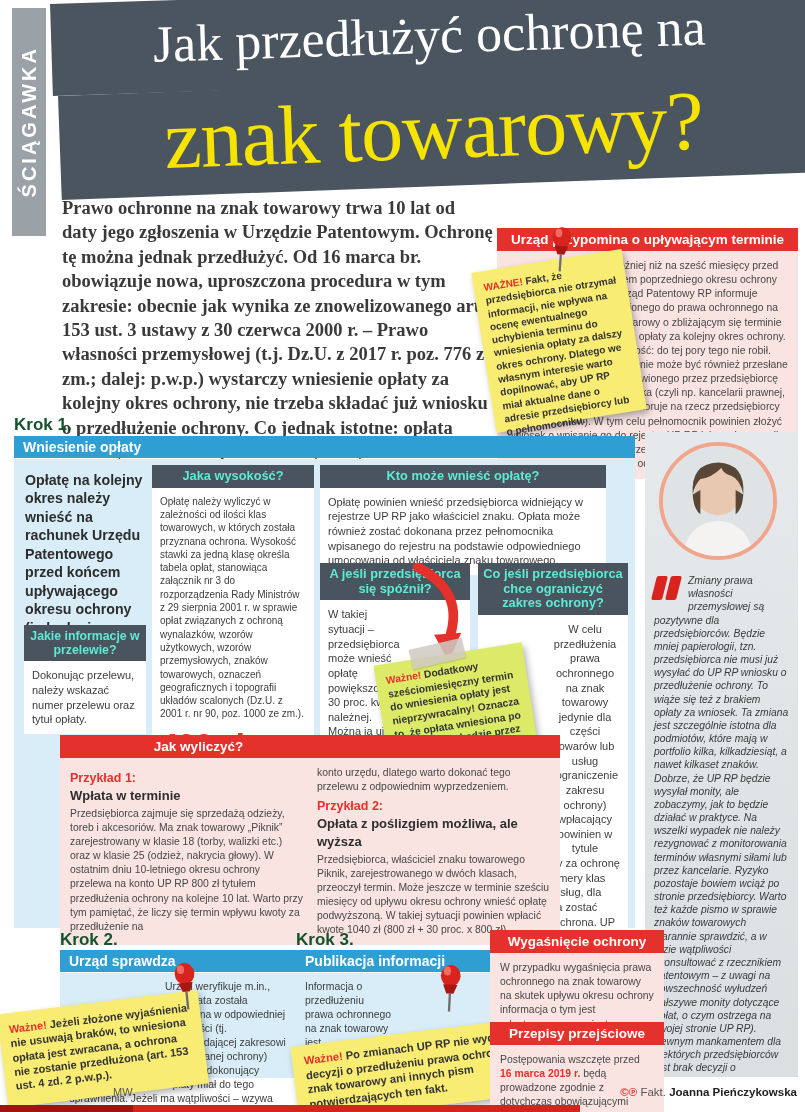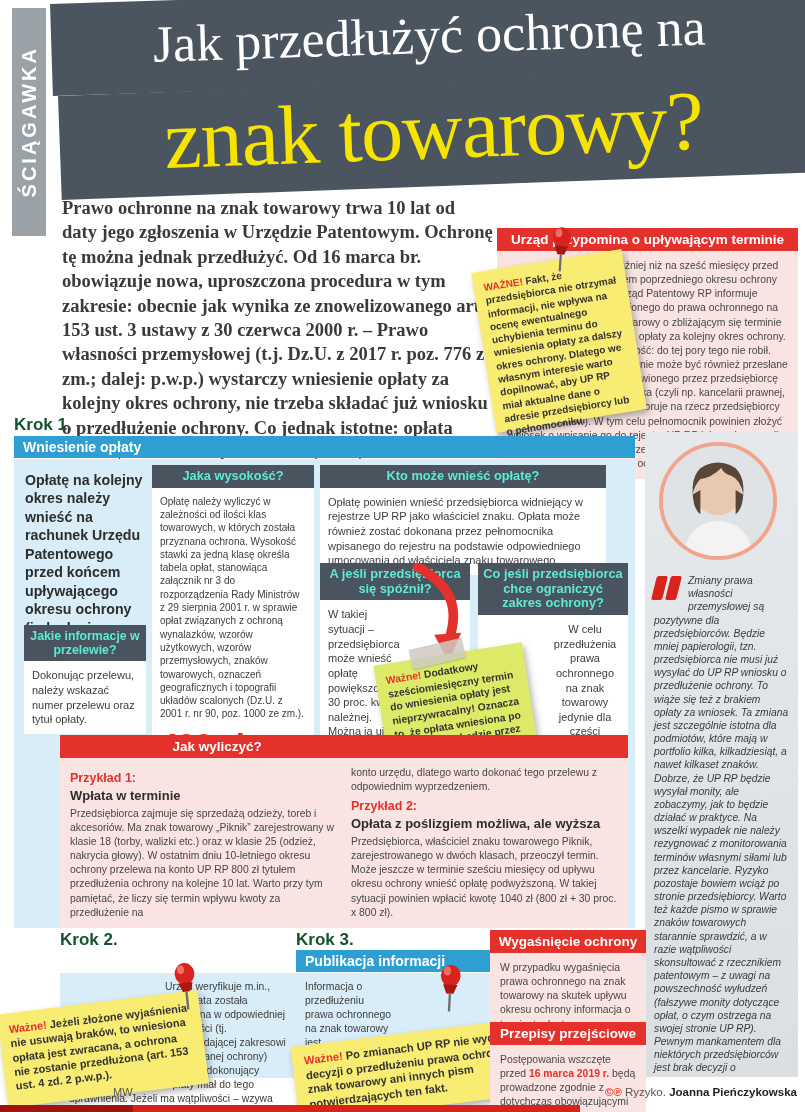--- a/index.html
+++ b/index.html
@@ -63,21 +63,21 @@
           background:linear-gradient(180deg,#e6e9eb,#dcdfe2);}
   .avatar{position:absolute;left:14px;top:10px;width:118px;height:118px;border-radius:50%;
           border:4px solid #f0a58c;overflow:hidden;background:#e7e5e1;box-sizing:border-box;}
   .quote-wrap{position:absolute;left:9px;top:142px;width:136px;font-style:italic;
           font-size:10.3px;line-height:1.28;color:#3a3a3a;}
   .qmark{float:left;margin:2px 6px 0 0;}
   .qmark i{display:inline-block;width:11px;height:24px;background:#d8231f;
           transform:skewX(-14deg);border-radius:2px;margin-right:3px;}
 
   
-  .rbox{position:absolute;width:156px;}
+  .rbox{position:absolute;width:174px;}
   .date-red{color:#e5312b;font-weight:bold;}
 
   
   .mw{position:absolute;left:113px;top:1086px;font-size:11px;color:#555;}
   .credit{position:absolute;right:8px;top:1086px;font-size:11.5px;color:#555;text-align:right;}
   .credit .cc{color:#e5312b;font-weight:bold;}
   .credit b{color:#222;}
   .botbar{position:absolute;left:0;top:1105px;width:580px;height:7px;
           background:linear-gradient(90deg,#9e150f 0 23%,#d8231c 23% 100%);}
 
@@ -164,21 +164,21 @@
       <path d="M8 4 C 42 22, 52 46, 40 80" stroke="#e5312b" stroke-width="10" fill="none" stroke-linecap="round"></path>
       <path d="M40 102 L25 74 L53 72 Z" fill="#e5312b"></path>
     </svg>
 
     <div class="note note-green" style="left:372px;top:194px;width:150px;height:172px;transform:rotate(-9deg);font-size:10.3px;line-height:1.33;">
       <div class="tape"></div>
       <span class="lbl">Ważne!</span><span> Dodatkowy sześciomiesięczny termin do wniesienia opłaty jest nieprzywracalny! Oznacza to, że opłata wniesiona po tym terminie będzie przez UP RP zwracana na rachunek wpłacającego, a ochrona nie zostanie przedłużona.</span>
       <div class="fold"></div>
     </div>
 
-    <div style="position:absolute;left:46px;top:276px;width:568px;">
+    <div style="position:absolute;left:46px;top:276px;width:500px;">
       <div class="rh" style="padding-right:45%;">Jak wyliczyć?</div>
       <div class="rb cols">
         <div>
           <div class="ex-title">Przykład 1:</div>
           <div class="ex-sub">Wpłata w terminie</div>
           <span>Przedsiębiorca zajmuje się sprzedażą odzieży, toreb i akcesoriów. Ma znak towarowy „Piknik” zarejestrowany w klasie 18 (torby, walizki etc.) oraz w klasie 25 (odzież, nakrycia głowy). W ostatnim dniu 10-letniego okresu ochrony przelewa na konto UP RP 800 zł tytułem przedłużenia ochrony na kolejne 10 lat. Warto przy tym pamiętać, że liczy się termin wpływu kwoty za przedłużenie na</span>
         </div>
         <div>
           <span>konto urzędu, dlatego warto dokonać tego przelewu z odpowiednim wyprzedzeniem.</span>
           <div class="ex-title">Przykład 2:</div>
@@ -202,20 +202,21 @@
     </div>
     <div class="quote-wrap">
       <span class="qmark"><i></i><i></i></span>
       <span style="font-style:italic;">Zmiany prawa własności przemysłowej są pozytywne dla przedsiębiorców. Będzie mniej papierologii, tzn. przedsiębiorca nie musi już wysyłać do UP RP wniosku o przedłużenie ochrony. To wiąże się też z brakiem opłaty za wniosek. Ta zmiana jest szczególnie istotna dla podmiotów, które mają w portfolio kilka, kilkadziesiąt, a nawet kilkaset znaków. Dobrze, że UP RP będzie wysyłał monity, ale zobaczymy, jak to będzie działać w praktyce. Na wszelki wypadek nie należy rezygnować z monitorowania terminów własnymi siłami lub przez kancelarie. Ryzyko pozostaje bowiem wciąż po stronie przedsiębiorcy. Warto też każde pismo w sprawie znaków towarowych starannie sprawdzić, a w razie wątpliwości skonsultować z rzecznikiem patentowym – z uwagi na powszechność wyłudzeń (fałszywe monity dotyczące opłat, o czym ostrzega na swojej stronie UP RP). Pewnym mankamentem dla niektórych przedsiębiorców jest brak decyzji o przedłużeniu ochrony. Zwłaszcza dla firm, które potrzebują załącznika pod każdy przelew.</span>
       
       
     </div>
   </div>
 
   <div class="steplabel" style="left:60px;top:930px;">Krok 2.</div>
+  <div class="stepbar" style="left:60px;top:950px;width:236px;">Urząd sprawdza</div>
   <div class="panel" style="left:60px;top:973px;width:236px;height:105px;box-sizing:border-box;padding:7px 9px;font-size:10.4px;line-height:1.34;">
     <span class="sp" style="width:96px;height:70px;margin-top:30px;"></span>
     <span>Urząd weryfikuje m.in., czy opłata została uiszczona w odpowiedniej wysokości (tj. odpowiadającej zakresowi przedłużanej ochrony) oraz czy dokonujący wpłaty miał do tego uprawnienia. Jeżeli ma wątpliwości – wzywa wpłacającego do złożenia wyjaśnień w wyznaczonym terminie (art. 153 ust. 4 zd. 1 p.w.p.).</span>
   </div>
   <div class="note" style="left:2px;top:1002px;width:202px;height:94px;transform:rotate(-7deg);font-size:11px;line-height:1.3;padding:9px 10px;">
     <span class="lbl">Ważne!</span><span> Jeżeli złożone wyjaśnienia nie usuwają braków, to wniesiona opłata jest zwracana, a ochrona nie zostanie przedłużona (art. 153 ust. 4 zd. 2 p.w.p.).</span>
   </div>
   <svg class="pin" style="left:168px;top:962px;width:36px;height:52px;transform:rotate(-6deg);" viewBox="0 0 40 58">
     <ellipse cx="20" cy="13" rx="11" ry="12" fill="#d8231f"></ellipse>
     <ellipse cx="16" cy="8" rx="4" ry="5" fill="#f47a6e" opacity="0.85"></ellipse>
@@ -246,17 +247,17 @@
 
   <div class="rbox" style="left:490px;top:1022px;">
     <div class="rh">Przepisy przejściowe</div>
     <div class="rb">
       <span>Postępowania wszczęte przed </span><span class="date-red">16 marca 2019 r.</span><span> będą prowadzone zgodnie z dotychczas obowiązującymi przepisami.</span>
     </div>
   </div>
 
   <div class="mw">MW</div>
   <div class="credit">
-    <span class="cc">©℗</span><span> Ryzyko. </span><b>Joanna Pieńczykowska</b>
+    <span class="cc">©℗</span><span> Fakt. </span><b>Joanna Pieńczykowska</b>
   </div>
   <div class="botbar"></div>
 
 </div>
 
 </body></html>

